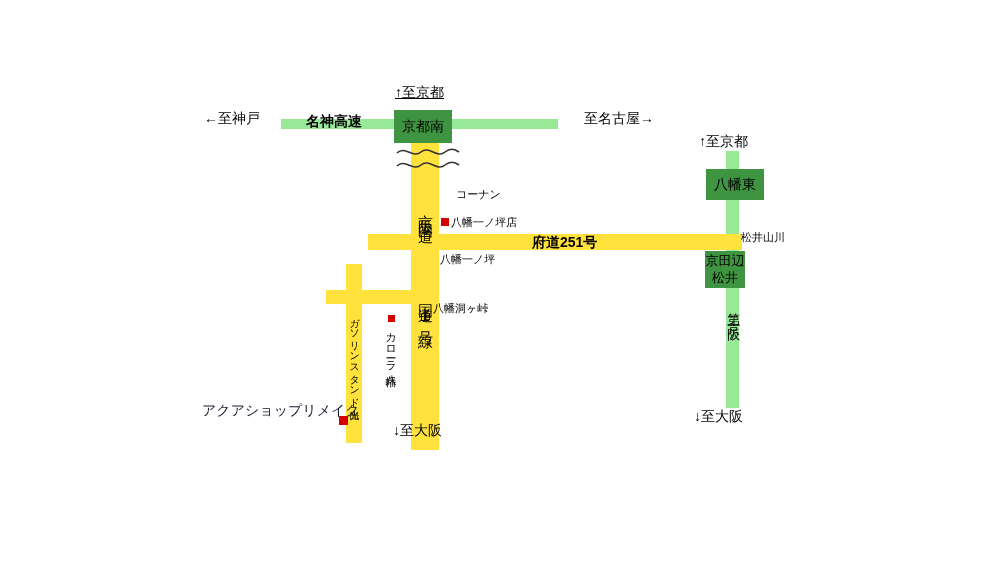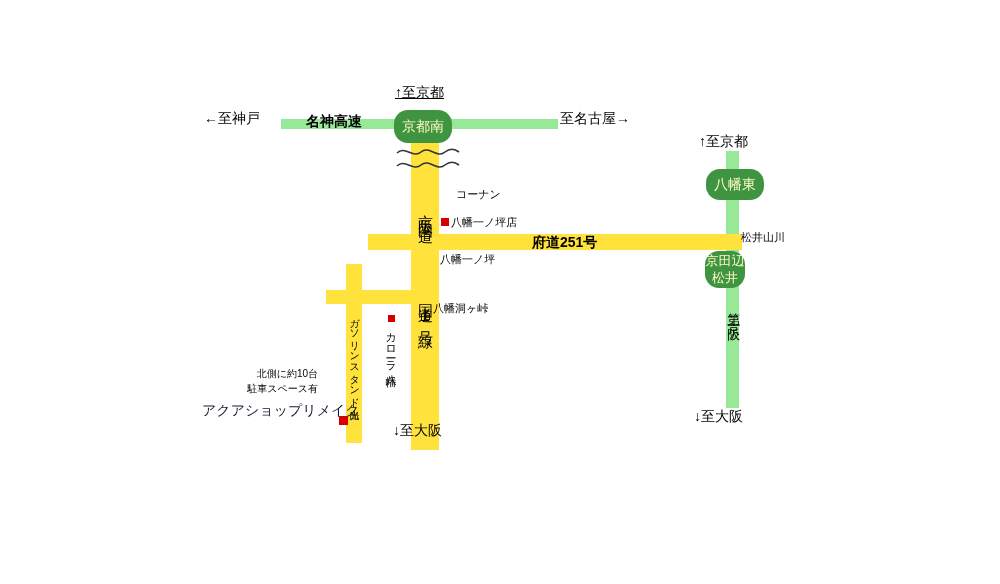--- a/index.html
+++ b/index.html
@@ -4,22 +4,22 @@
 <style>
   html,body{margin:0;padding:0;background:#fff;}
   #map{
     position:relative;width:1000px;height:584px;background:#ffffff;
     font-family:"Liberation Sans","DejaVu Sans",sans-serif;color:#000;overflow:hidden;
   }
   .road,.groad,.lbl,.icbox,.marker,.blk{position:absolute;}
   .road{background:#FFE23C;}
   .groad{background:#97E897;}
   .icbox{
-    background:#3E9440;color:#fef9c3;display:flex;align-items:center;justify-content:center;
-    flex-direction:column;text-align:center;line-height:1.25;border-radius:14px;
+    background:#3E9440;color:#000000;display:flex;align-items:center;justify-content:center;
+    flex-direction:column;text-align:center;line-height:1.25;
   }
   .lbl{font-size:14px;white-space:nowrap;line-height:1.1;}
   .sm{font-size:11px;}
   .xs{font-size:10px;}
   .b{font-weight:bold;}
   .v{writing-mode:vertical-rl;text-orientation:upright;}
   .marker{background:#D40000;}
   .red{color:#0f172a;}
   .ul{text-decoration:underline;}
 </style>
@@ -36,42 +36,38 @@
   <div class="road" style="left:326px;top:290px;width:86px;height:14px;"></div>
 
   <svg style="position:absolute;left:396px;top:144px;" width="64" height="30" viewBox="0 0 64 30">
     <path d="M1,9 C9,1 17,15 25,8 C33,1 41,15 49,8 C54,4 59,5 63,8" fill="none" stroke="#333" stroke-width="1.6"></path>
     <path d="M1,22 C9,14 17,28 25,21 C33,14 41,28 49,21 C54,17 59,18 63,21" fill="none" stroke="#333" stroke-width="1.6"></path>
   </svg>
 
   <div class="lbl ul" style="left:395px;top:85px;">↑至京都</div>
   <div class="lbl" style="left:204px;top:111px;">←至神戸</div>
   <div class="lbl b" style="left:306px;top:114px;">名神高速</div>
-  <div class="lbl" style="left:560px;top:111px;">至名古屋→</div>
+  <div class="lbl" style="left:584px;top:111px;">至名古屋→</div>
   <div class="icbox lbl" style="left:394px;top:110px;width:58px;height:33px;">京都南</div>
 
   <div class="lbl v" style="left:417px;top:202px;font-size:15px;letter-spacing:5px;">京阪国道</div>
   <div class="lbl v" style="left:417px;top:292px;font-size:15px;letter-spacing:4px;">国道１号線</div>
 
   <div class="marker" style="left:441px;top:218px;width:8px;height:8px;"></div>
   <div class="lbl sm" style="left:456px;top:188px;">コーナン</div>
   <div class="lbl sm" style="left:451px;top:216px;">八幡一ノ坪店</div>
 
   <div class="lbl b" style="left:532px;top:235px;">府道251号</div>
   <div class="lbl sm" style="left:440px;top:253px;">八幡一ノ坪</div>
 
   <div class="lbl sm" style="left:433px;top:302px;">八幡洞ヶ峠</div>
   <div class="marker" style="left:388px;top:315px;width:7px;height:7px;"></div>
   <div class="lbl v" style="left:385px;top:325px;font-size:11px;letter-spacing:1px;">カローラ八幡</div>
   <div class="lbl v xs" style="left:349px;top:311px;">ガソリンスタンド出光</div>
 
-  <div class="blk" style="left:238px;top:366px;width:80px;text-align:right;font-size:10px;line-height:15px;">
-    <div>北側に約10台</div>
-    <div>駐車スペース有</div>
-  </div>
 
   <div class="lbl red" style="left:202px;top:403px;font-size:14px;">アクアショップリメイク</div>
   <div class="marker" style="left:339px;top:416px;width:9px;height:9px;"></div>
 
   <div class="lbl" style="left:393px;top:423px;">↓至大阪</div>
 
   <div class="lbl" style="left:699px;top:134px;">↑至京都</div>
   <div class="icbox lbl" style="left:706px;top:169px;width:58px;height:31px;">八幡東</div>
   <div class="lbl sm" style="left:741px;top:231px;">松井山川</div>
   <div class="icbox" style="left:705px;top:251px;width:40px;height:37px;font-size:13px;">

